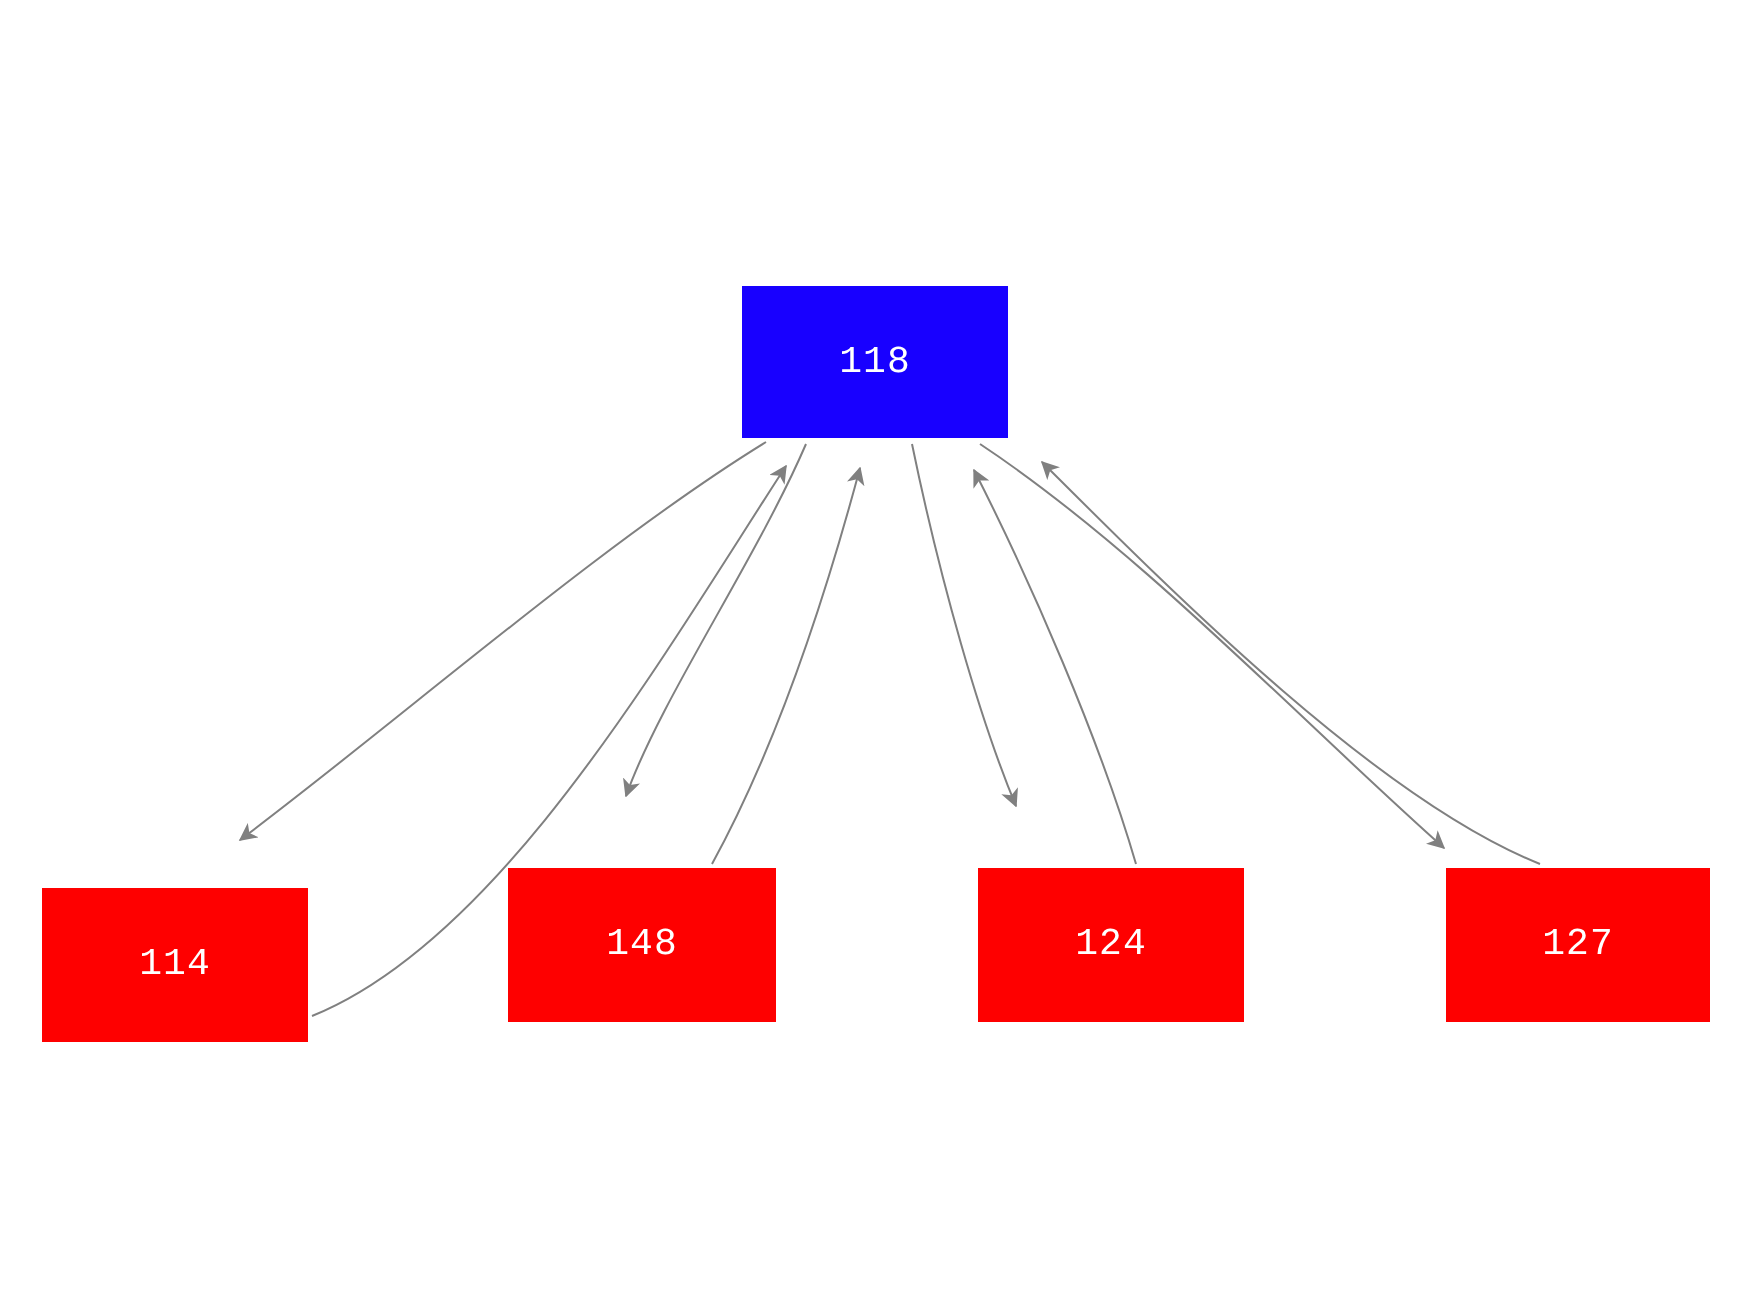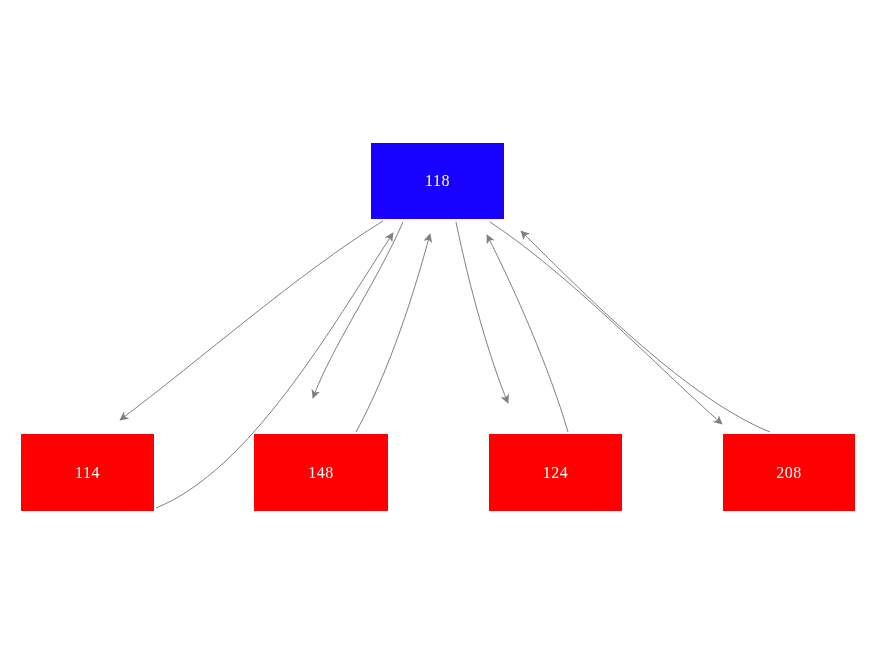--- a/index.html
+++ b/index.html
@@ -33,22 +33,22 @@
     justify-content: center;
     color: #ffffff;
     font-family: "Liberation Sans", sans-serif;
     font-size: 16px;
     line-height: 1;
     letter-spacing: 0.5px;
     user-select: none;
   }
   .node-label {
     color: #ffffff;
-    font-size: 16px;
-    font-family: Liberation Serif, serif;
+    font-size: 19px;
+    font-family: Liberation Mono, monospace;
   }
 </style>
 </head>
 <body>
 
 <div id="canvas" style="width: 876px; height: 656px; background: rgb(255, 255, 255);">
 
   <svg id="edge-layer" viewBox="0 0 876 656" width="876" height="656" xmlns="http://www.w3.org/2000/svg">
     <defs>
       <marker id="arrowhead" viewBox="0 0 12 12" refX="11" refY="6" markerWidth="9" markerHeight="9" orient="auto-start-reverse" markerUnits="strokeWidth">
@@ -64,27 +64,27 @@
         <path d="M 568,432 C 550,370 515,290 487,235" fill="none" stroke="#808080" stroke-width="1" marker-end="url(#arrowhead)"></path>
         <path d="M 490,222 C 570,275 650,360 722,424" fill="none" stroke="#808080" stroke-width="1" marker-end="url(#arrowhead)"></path>
         <path d="M 770,432 C 690,400 590,300 521,231" fill="none" stroke="#808080" stroke-width="1" marker-end="url(#arrowhead)"></path>
       </g>
   </svg>
 
   <div id="nodes-group">
       <div class="node" style="left: 371px; top: 143px; width: 133px; height: 76px; background: rgb(24, 0, 255);">
         <span class="node-label" style="color: rgb(255, 255, 255);">118</span>
       </div>
-      <div class="node" style="left: 21px; top: 434px; width: 133px; height: 77px; background: rgb(254, 0, 0);">
+      <div class="node" style="left: 21px; top: 444px; width: 133px; height: 77px; background: rgb(254, 0, 0);">
         <span class="node-label" style="color: rgb(255, 255, 255);">114</span>
       </div>
       <div class="node" style="left: 254px; top: 434px; width: 134px; height: 77px; background: rgb(254, 0, 0);">
         <span class="node-label" style="color: rgb(255, 255, 255);">148</span>
       </div>
       <div class="node" style="left: 489px; top: 434px; width: 133px; height: 77px; background: rgb(254, 0, 0);">
         <span class="node-label" style="color: #ffffff;">124</span>
       </div>
       <div class="node" style="left: 723px; top: 434px; width: 132px; height: 77px; background: rgb(254, 0, 0);">
-        <span class="node-label" style="color: rgb(255, 255, 255);">208</span>
+        <span class="node-label" style="color: rgb(255, 255, 255);">127</span>
       </div>
     </div>
 
 </div>
 
 </body></html>

